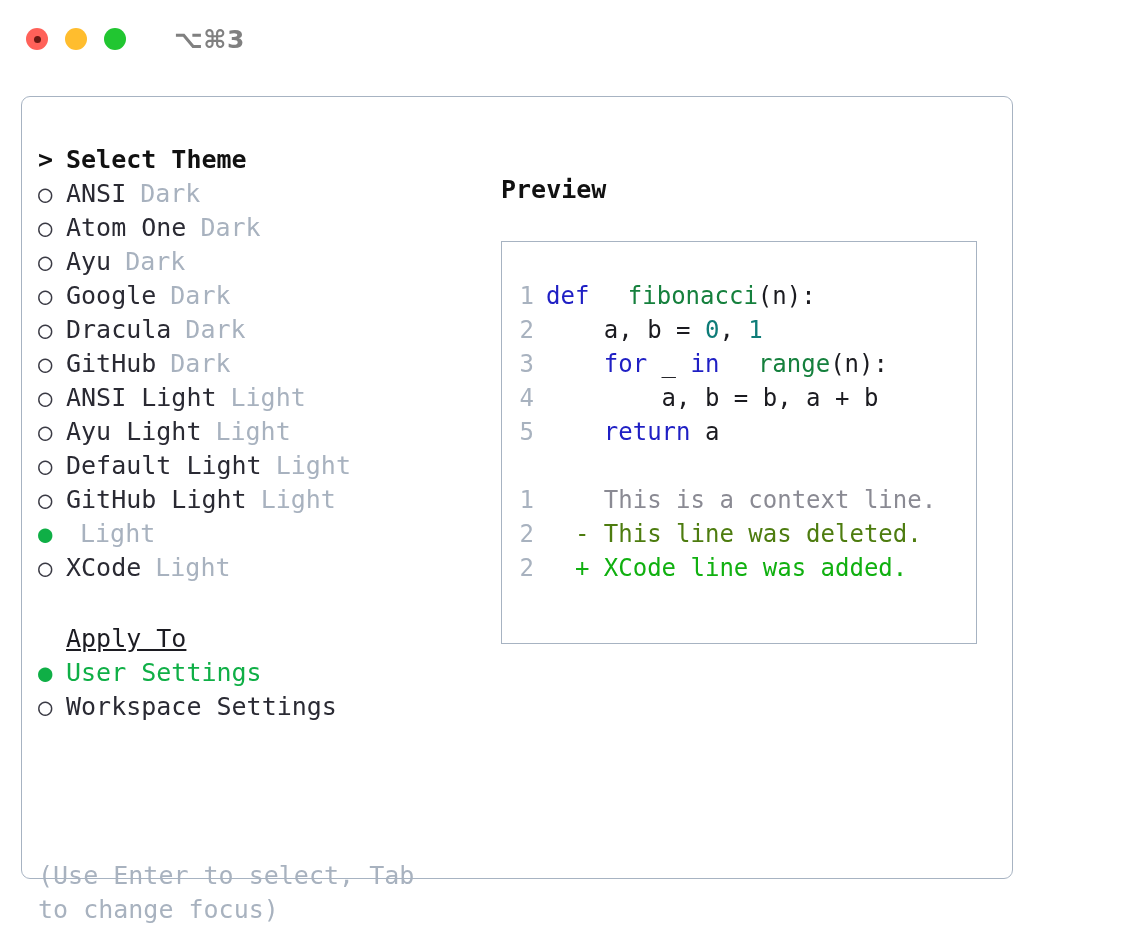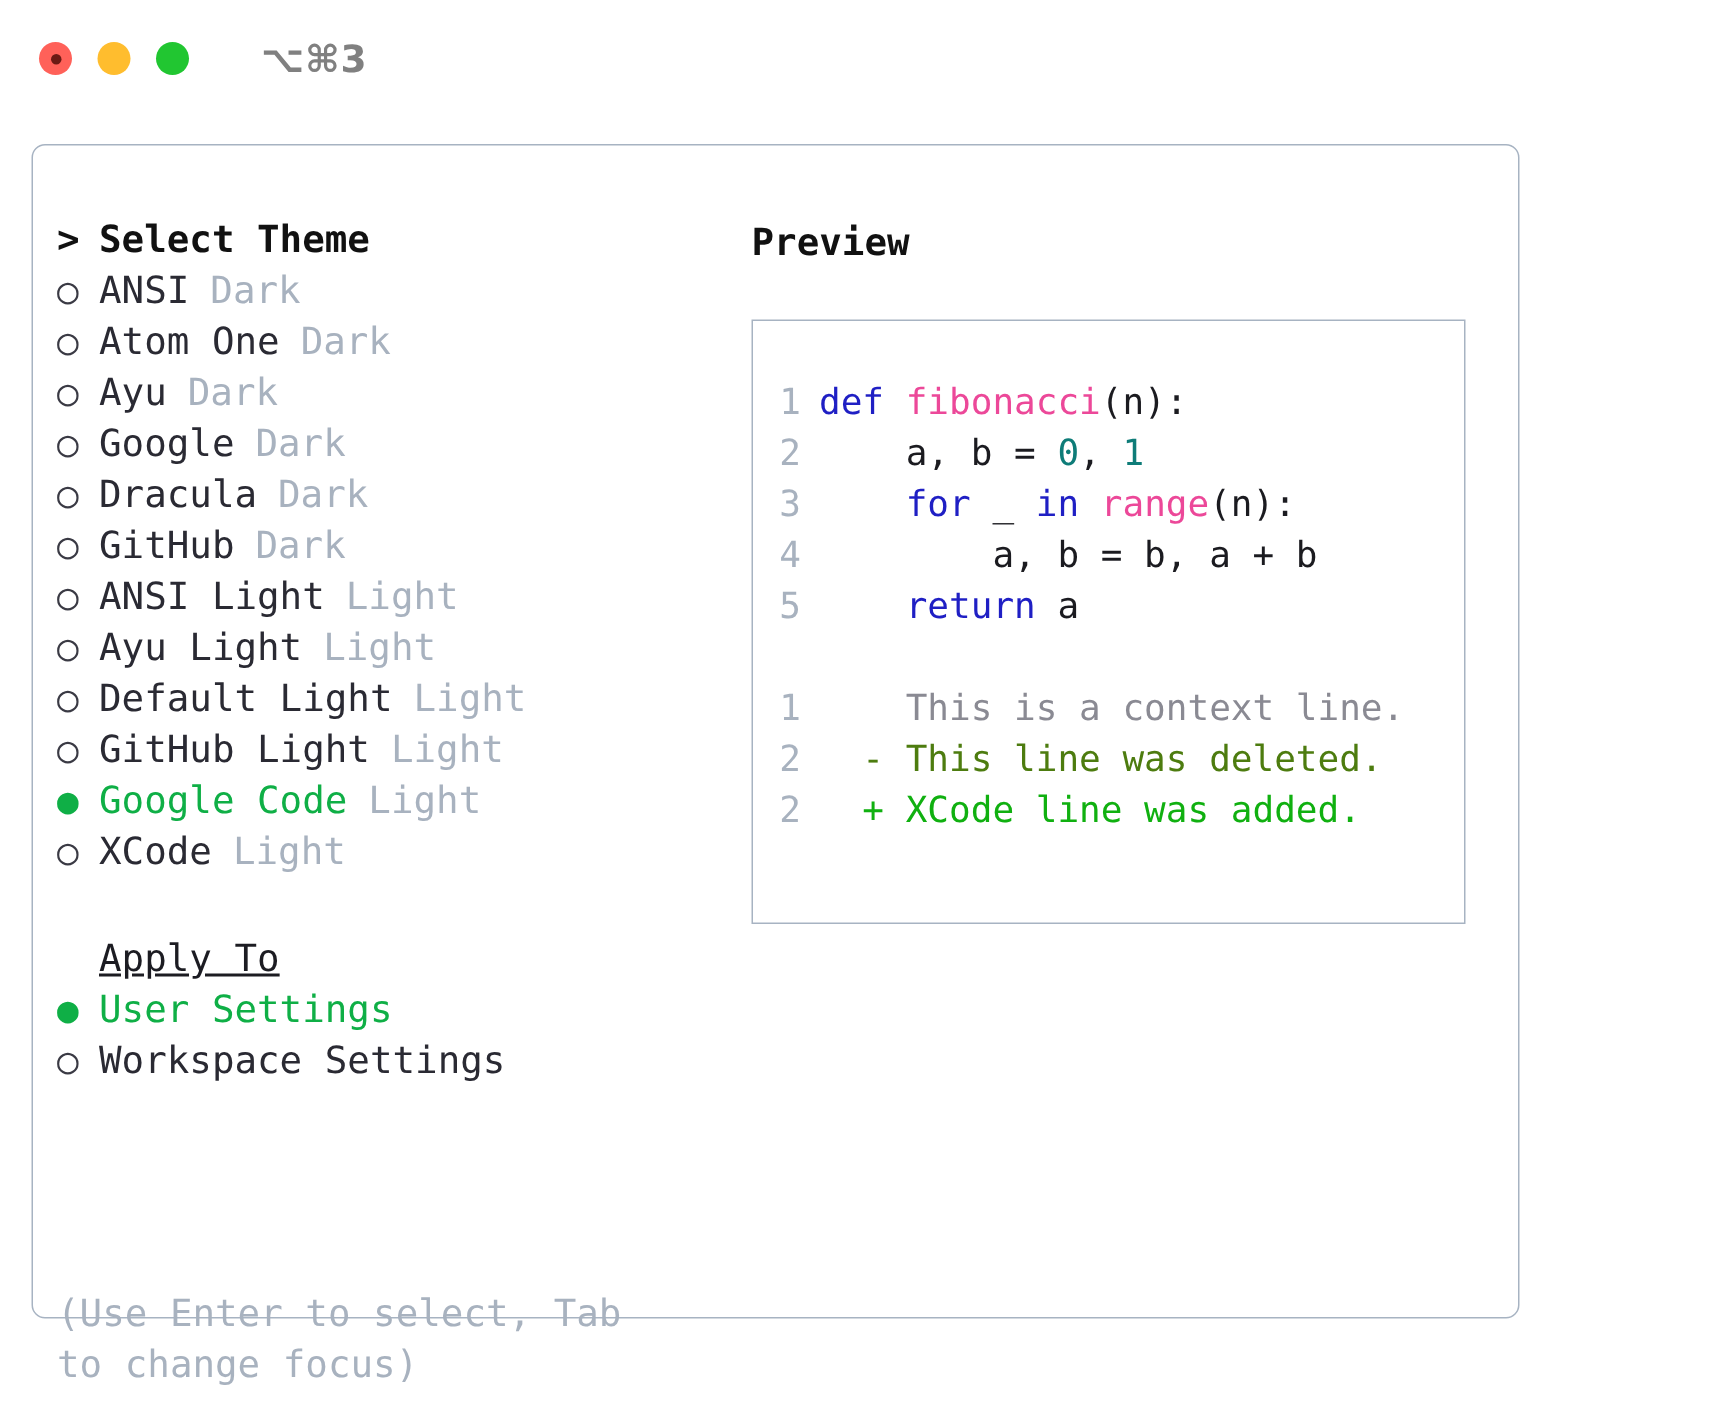--- a/index.html
+++ b/index.html
@@ -194,20 +194,21 @@
     left: 479px;
     top: 48px;
     width: 480px;
   }
   #preview-title {
     font-size: 25px;
     font-weight: bold;
     color: #111111;
     height: 34px;
     line-height: 34px;
+    margin-top: 28px;
   }
   #preview-box {
     margin-top: 34px;
     width: 476px;
     height: 403px;
     border: 1.6px solid #A7B3C2;
     box-sizing: border-box;
     background: #ffffff;
     padding: 40px 0 0 0;
   }
@@ -224,21 +225,21 @@
     flex: 0 0 44px;
     text-align: right;
     color: #A8B2BF;
     padding-right: 12px;
     box-sizing: border-box;
   }
   .code-line .codetext { color: #1b1b20; }
   .gap-line { height: 34px; }
 
   .tok-kw   { color: #1F1FC4; }
-  .tok-fn   { color: #ec4899; }
+  .tok-fn   { color: #15803d; margin-left: 24px; }
   .tok-num  { color: #0E7C78; }
   .tok-id   { color: #1b1b20; }
   .tok-punc { color: #1b1b20; }
 
   .diff-ctx { color: #8A8A93; }
   .diff-del { color: #4d7c0f; }
   .diff-add { color: #10B010; }
 </style>
 </head>
 <body>
@@ -265,21 +266,21 @@
             <div class="theme-row"><span class="marker">○</span><span class="tname">ANSI</span><span class="tvariant">Dark</span></div>
             <div class="theme-row"><span class="marker">○</span><span class="tname">Atom One</span><span class="tvariant">Dark</span></div>
             <div class="theme-row"><span class="marker">○</span><span class="tname">Ayu</span><span class="tvariant">Dark</span></div>
             <div class="theme-row"><span class="marker">○</span><span class="tname">Google</span><span class="tvariant">Dark</span></div>
             <div class="theme-row"><span class="marker">○</span><span class="tname">Dracula</span><span class="tvariant">Dark</span></div>
             <div class="theme-row"><span class="marker">○</span><span class="tname">GitHub</span><span class="tvariant">Dark</span></div>
             <div class="theme-row"><span class="marker">○</span><span class="tname">ANSI Light</span><span class="tvariant">Light</span></div>
             <div class="theme-row"><span class="marker">○</span><span class="tname">Ayu Light</span><span class="tvariant">Light</span></div>
             <div class="theme-row"><span class="marker">○</span><span class="tname">Default Light</span><span class="tvariant">Light</span></div>
             <div class="theme-row"><span class="marker">○</span><span class="tname">GitHub Light</span><span class="tvariant">Light</span></div>
-            <div class="theme-row selected"><span class="marker selected">●</span><span class="tname">Google Code</span><span class="tvariant">Light</span></div>
+            <div class="theme-row selected"><span class="marker selected">●</span><span class="tvariant">Light</span></div>
             <div class="theme-row"><span class="marker">○</span><span class="tname">XCode</span><span class="tvariant">Light</span></div>
           </div>
       </div>
 
       <div id="apply-group">
         <div class="group-title">
           <span class="caret"></span><span>Apply To</span>
         </div>
         <div id="apply-rows">
             <div class="apply-row selected"><span class="marker selected">●</span><span class="alabel">User Settings</span></div>

